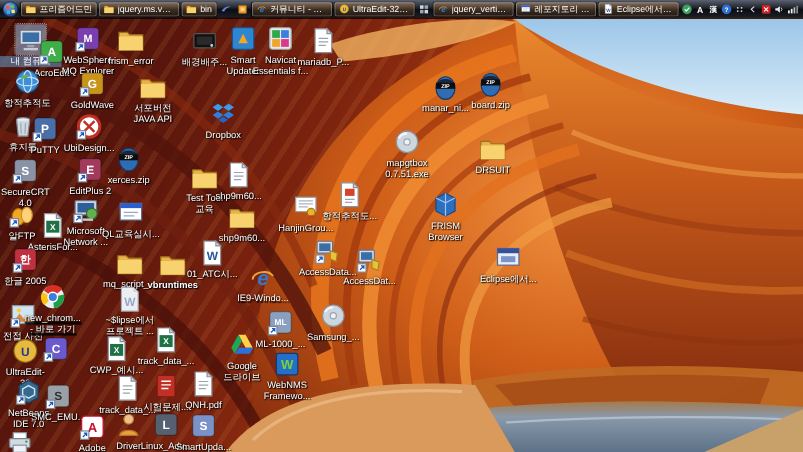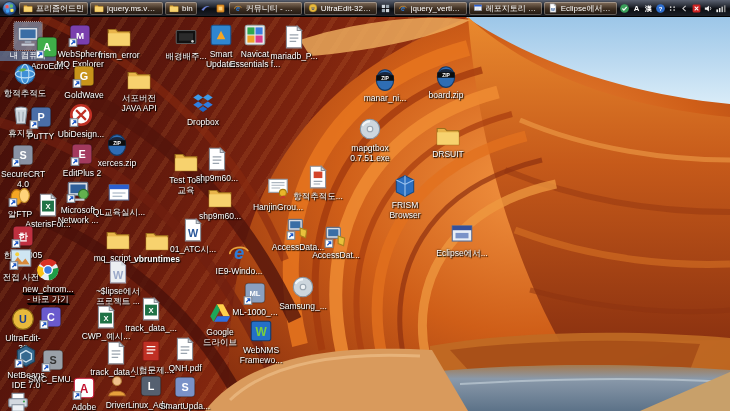--- a/index.html
+++ b/index.html
@@ -392,21 +392,21 @@
         <svg width="26" height="26" viewBox="0 0 24 24" xmlns="http://www.w3.org/2000/svg">
           <path d="M7.5 4l4.5 3-4.5 3L3 7z" fill="#3d9ae8"></path>
           <path d="M16.5 4L21 7l-4.5 3L12 7z" fill="#3d9ae8"></path>
           <path d="M7.5 10.5l4.5 3-4.5 3-4.5-3z" fill="#2f7de1"></path>
           <path d="M16.5 10.5l4.5 3-4.5 3-4.5-3z" fill="#2f7de1"></path>
           <path d="M8 17.5l4-2.6 4 2.6-4 2.7z" fill="#1e66c8"></path>
         </svg>
       </div>
       <div class="lab">Dropbox</div>
     </div>
-    <div class="dicon" style="left: 350px; top: 65px; width: 70px;">
+    <div class="dicon" style="left: 370px; top: 65px; width: 70px;">
       <div class="ig">
         <svg width="26" height="26" viewBox="0 0 24 24" xmlns="http://www.w3.org/2000/svg">
           <ellipse cx="12" cy="13" rx="8" ry="9.5" fill="#2e6db4" stroke="#163a66"></ellipse>
           <path d="M4.6 9.5a8 6.5 0 0 1 14.8 0z" fill="#18263e"></path>
           <rect x="4" y="8.6" width="16" height="5" fill="#0d0d0d"></rect>
           <text x="12" y="12.7" font-size="4.6" fill="#fff" font-family="Liberation Sans,sans-serif" font-weight="bold" text-anchor="middle">ZIP</text>
         </svg>
       </div>
       <div class="lab">manar_ni...</div>
     </div>
@@ -689,21 +689,21 @@
         <svg width="26" height="26" viewBox="0 0 24 24" xmlns="http://www.w3.org/2000/svg">
           <rect x="3" y="4" width="13" height="10" rx="1" fill="#d7dbe2" stroke="#667086"></rect>
           <rect x="4.8" y="5.8" width="9.4" height="6.4" fill="#3a6ea5"></rect>
           <path d="M14 12l6 2-1 7-5-2z" fill="#e8c23c" stroke="#a8821c"></path>
           <rect x="2" y="15.5" width="7" height="7" fill="#fff" stroke="#7a8694"></rect>
           <path d="M4 20.5l3-3m-2.2-.2h2.4v2.4" stroke="#1a56c4" stroke-width="1.1" fill="none"></path>
         </svg>
       </div>
       <div class="lab">AccessDat...</div>
     </div>
-    <div class="dicon" style="left: 0px; top: 244px; width: 42px;">
+    <div class="dicon" style="left: 0px; top: 272px; width: 42px;">
       <div class="ig">
         <svg width="26" height="26" viewBox="0 0 24 24" xmlns="http://www.w3.org/2000/svg">
           <rect x="3" y="4.5" width="18" height="15" fill="#cfe6f2" stroke="#8a98a8"></rect>
           <path d="M4 18l5-7 4 5 3-3.5 4 5.5z" fill="#d98a3c"></path>
           <circle cx="8.5" cy="8.5" r="1.8" fill="#f5d03c"></circle>
           <rect x="2" y="15.5" width="7" height="7" fill="#fff" stroke="#7a8694"></rect>
           <path d="M4 20.5l3-3m-2.2-.2h2.4v2.4" stroke="#1a56c4" stroke-width="1.1" fill="none"></path>
         </svg>
       </div>
       <div class="lab">전접 사전</div>

